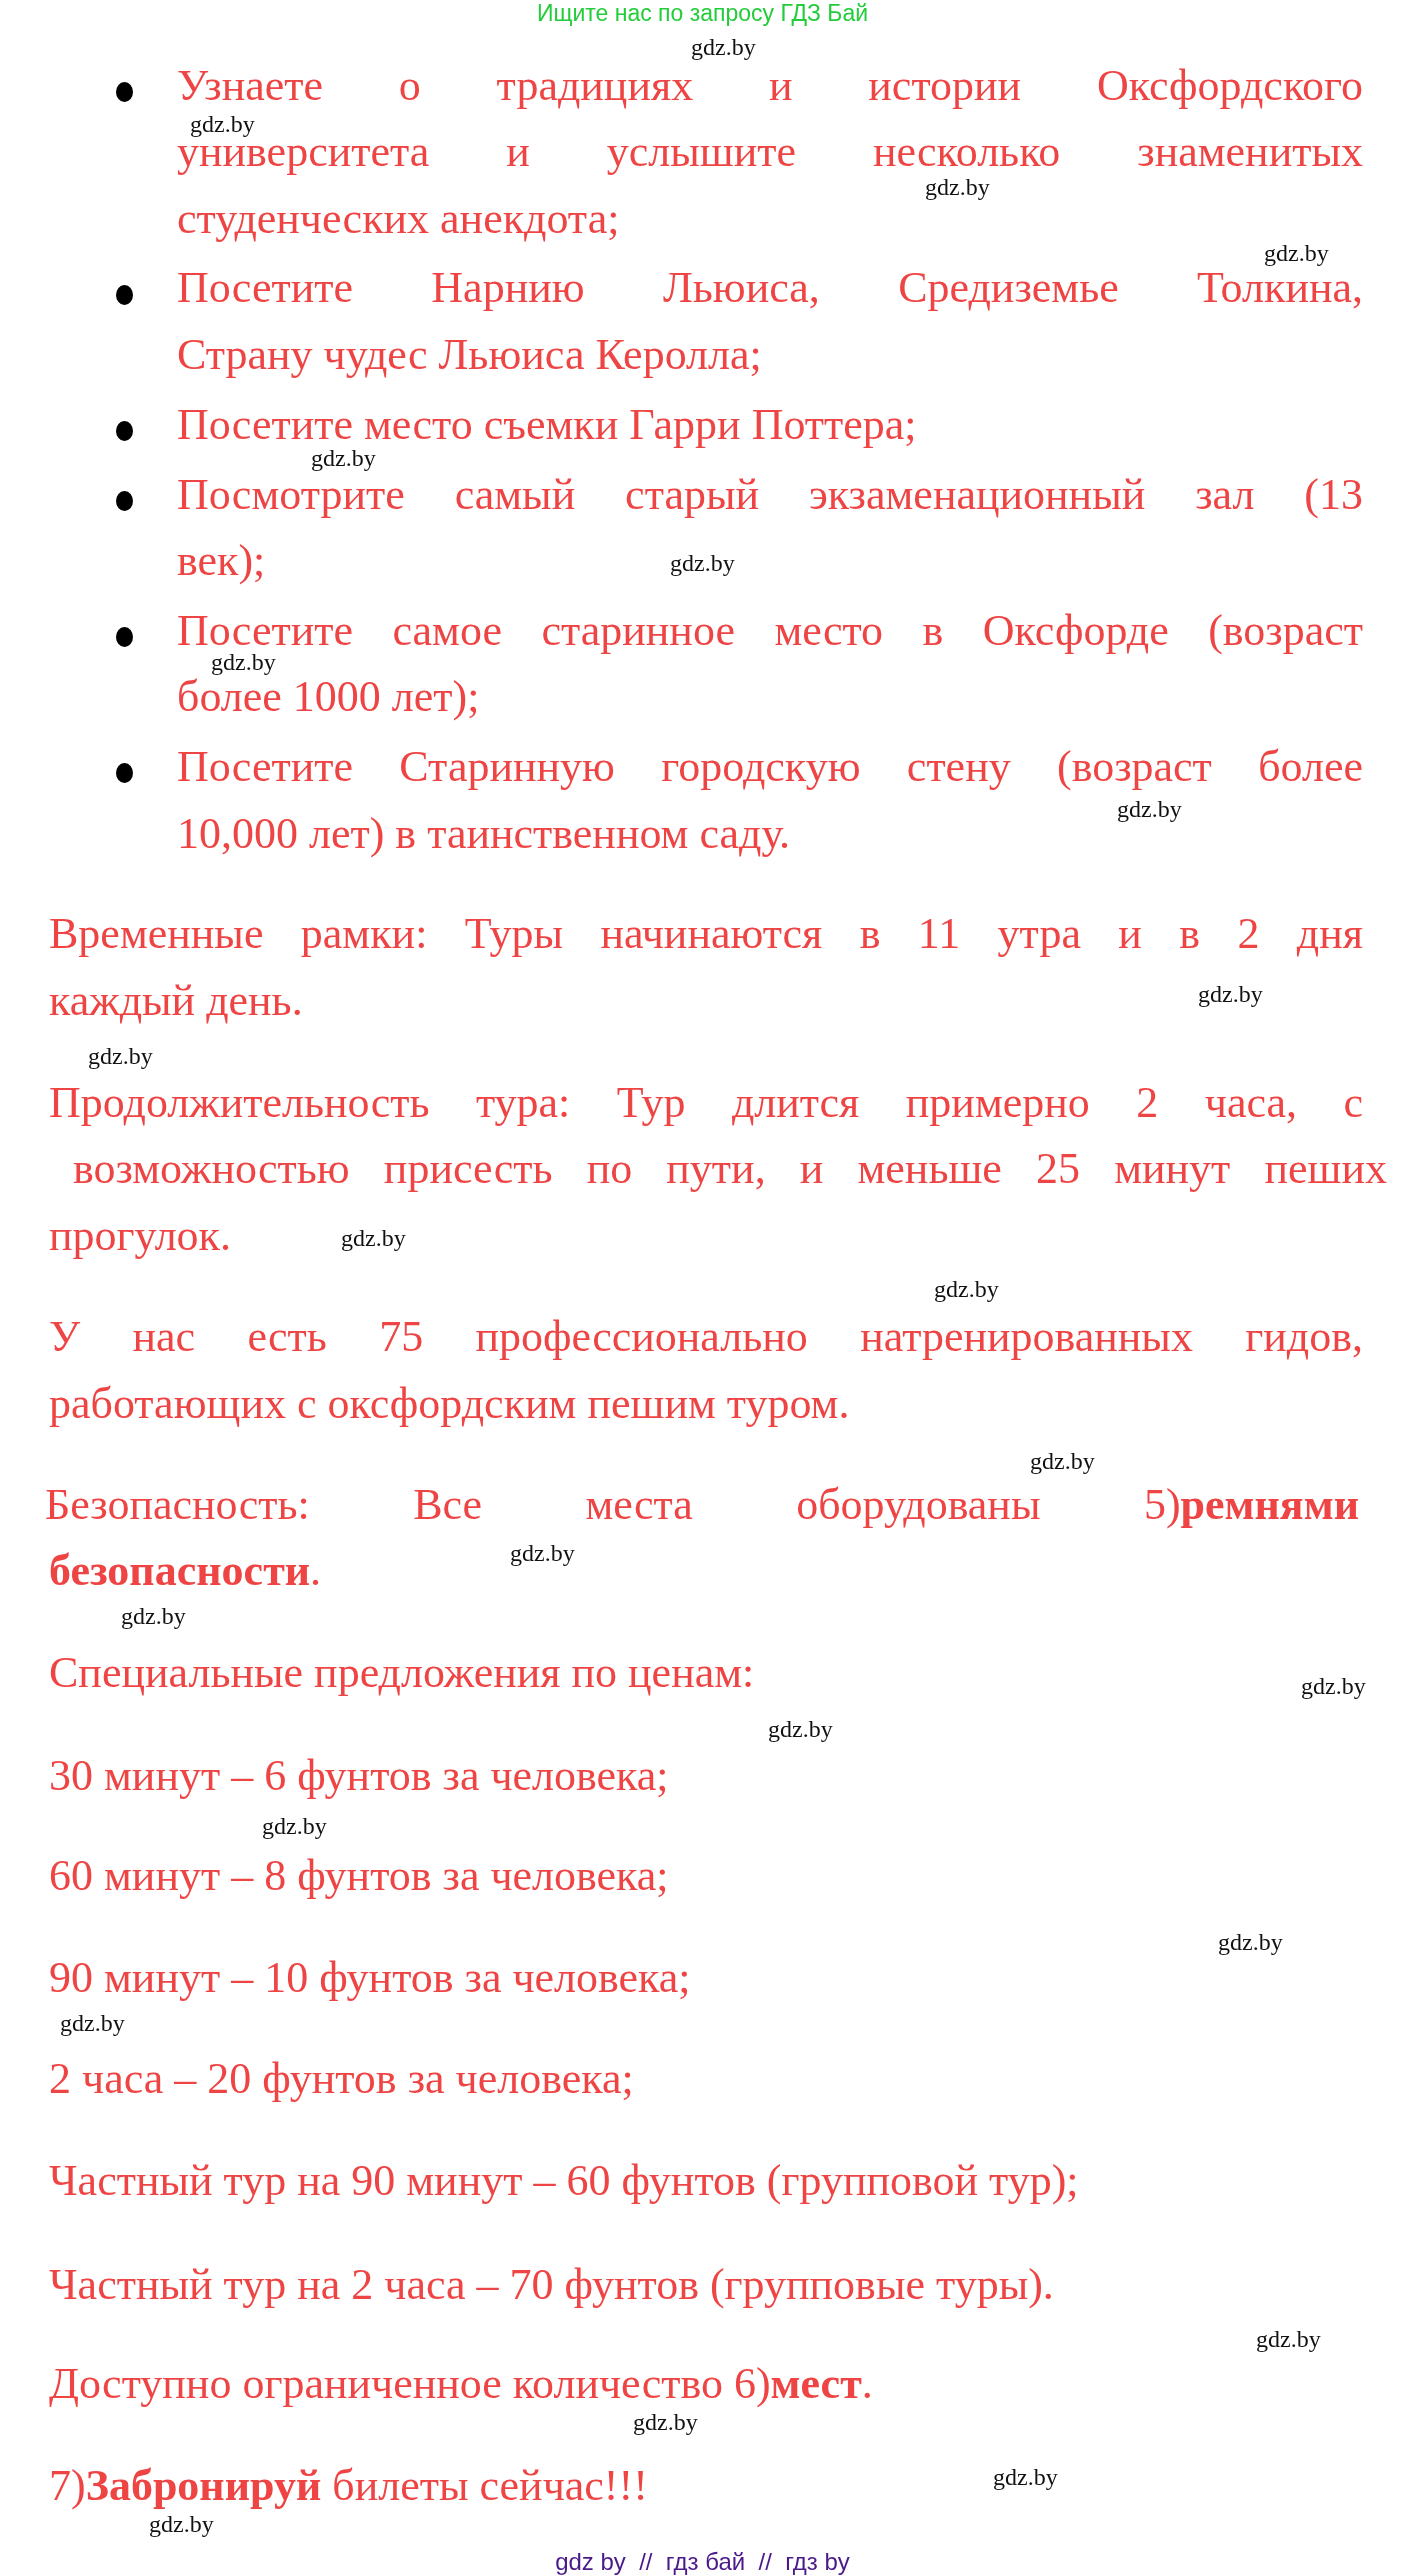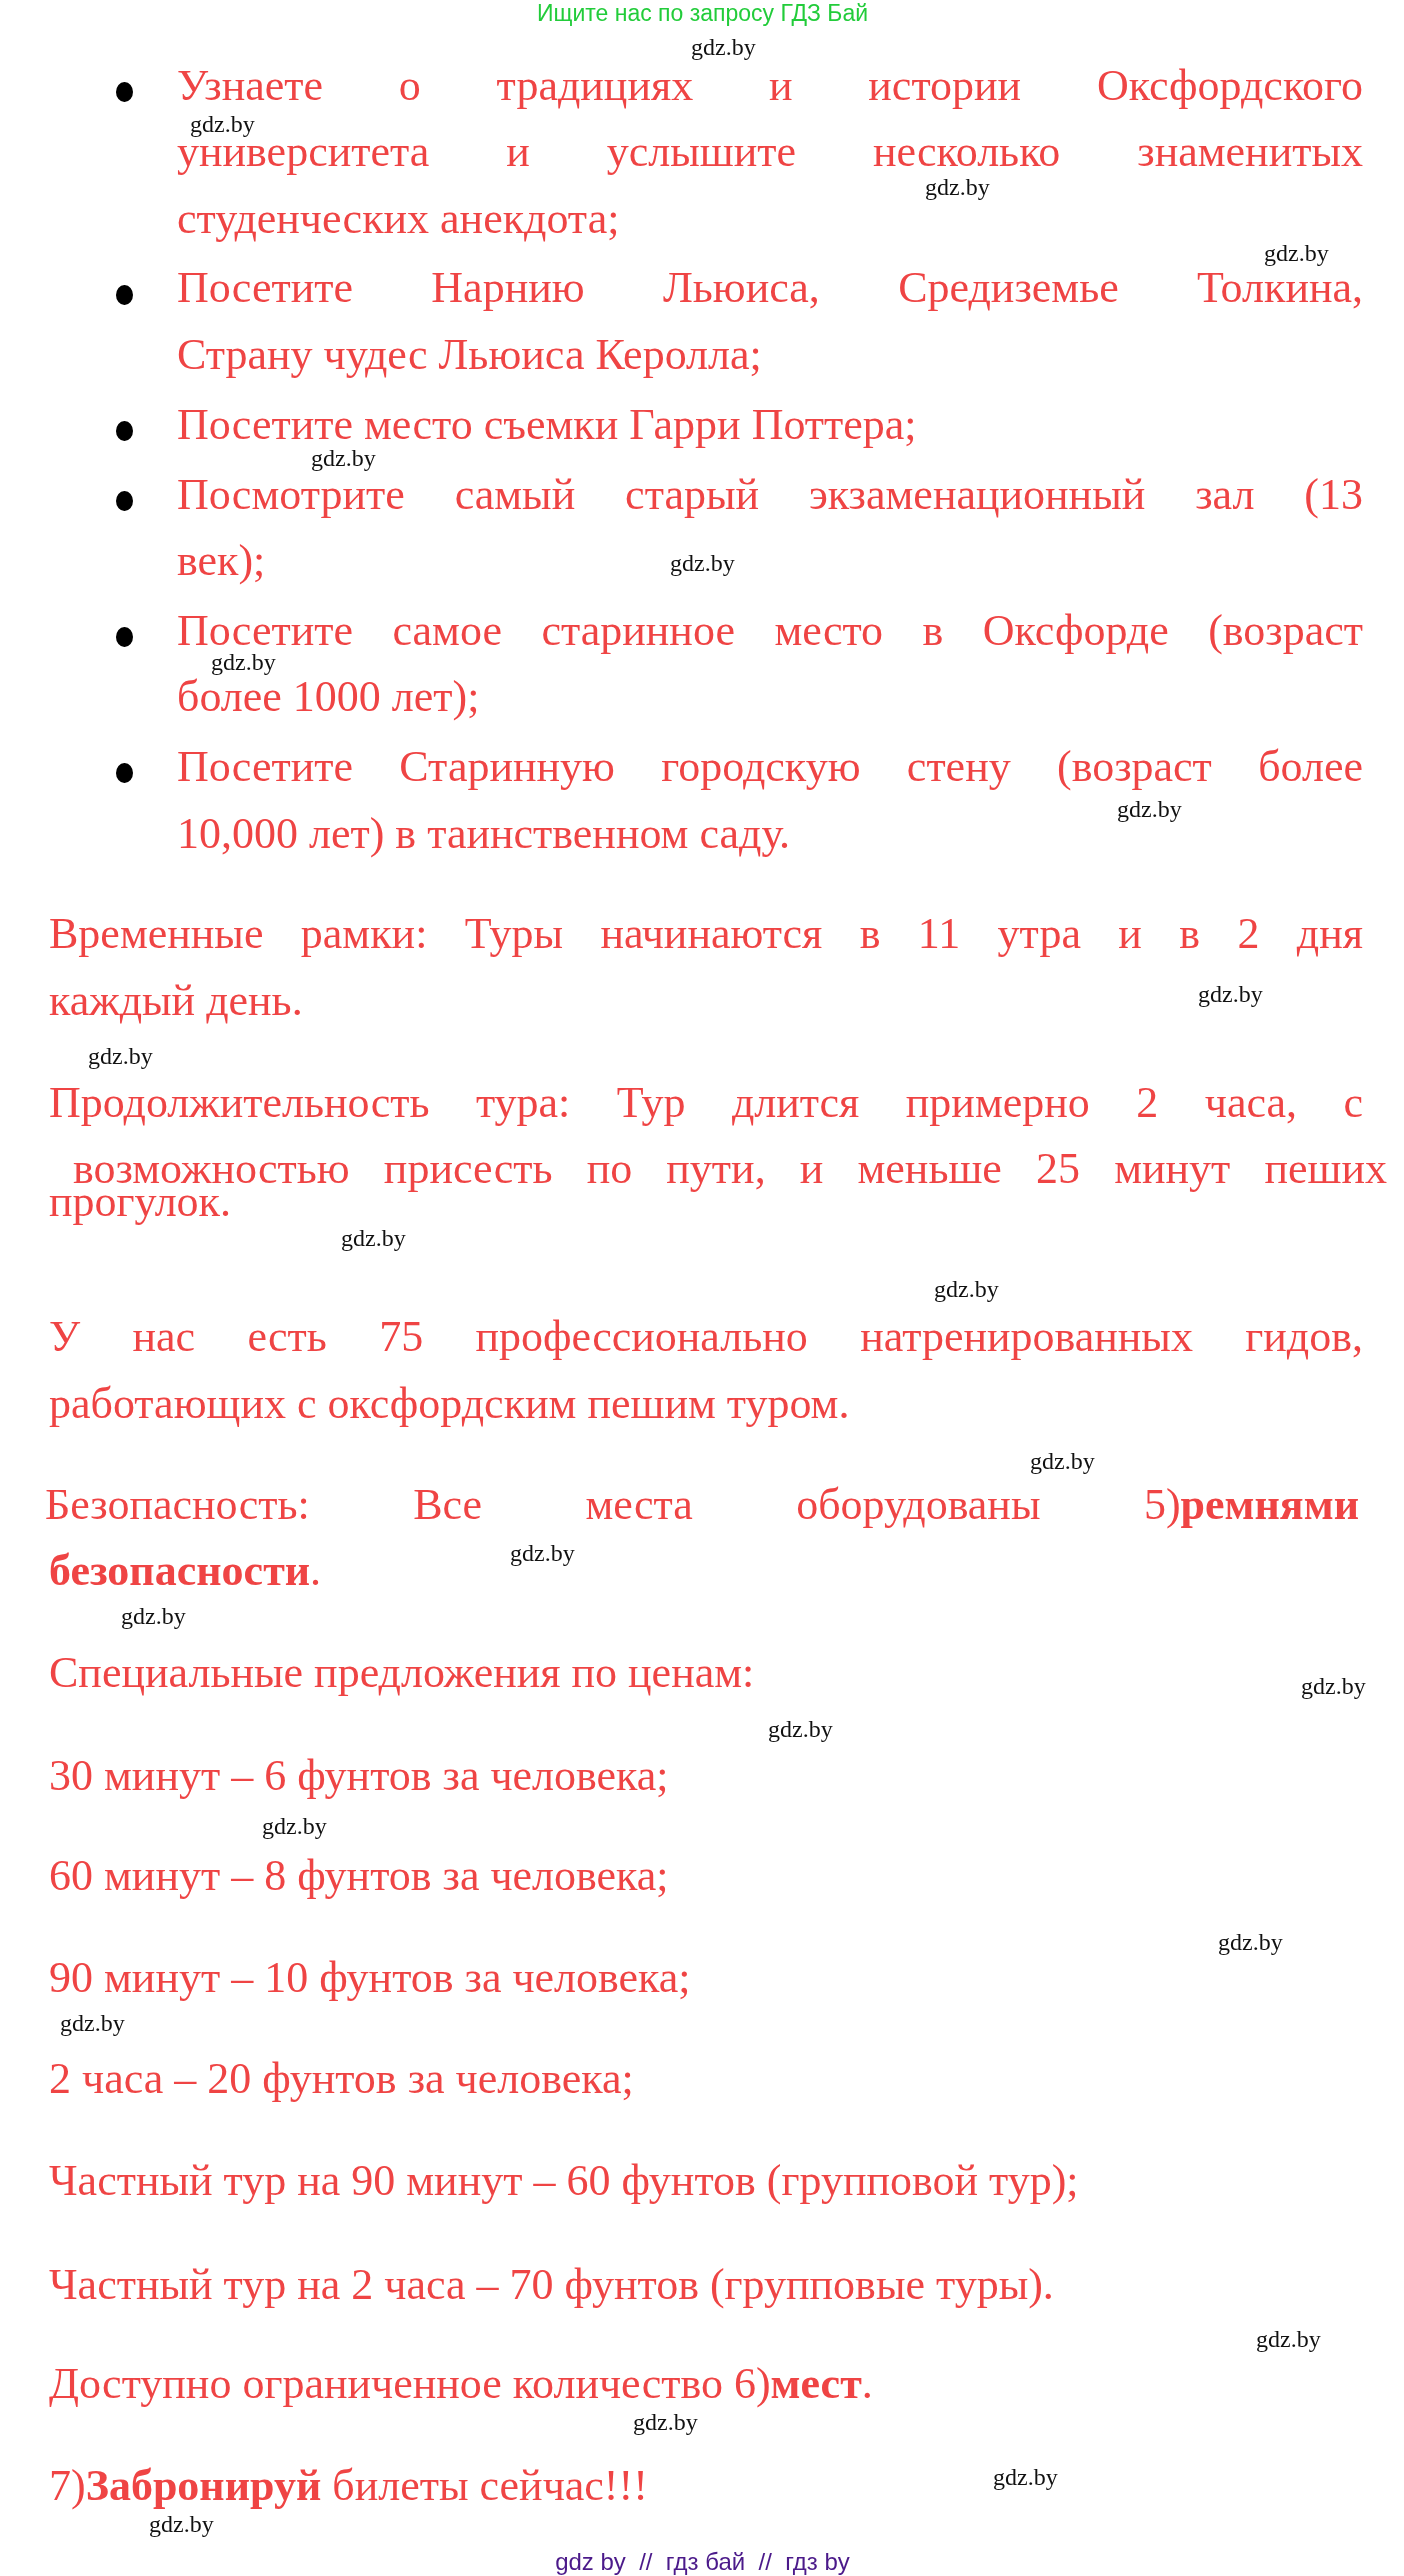--- a/index.html
+++ b/index.html
@@ -42,21 +42,21 @@
 
 <div class="bullet" style="top:763px;"></div>
 <div class="line just" style="left:177px; width:1186px; top:741px;">Посетите Старинную городскую стену (возраст более</div>
 <div class="line" style="left:177px; top:808px;">10,000 лет) в таинственном саду.</div>
 
 <div class="line just" style="left:49px; width:1314px; top:908px;">Временные рамки: Туры начинаются в 11 утра и в 2 дня</div>
 <div class="line" style="left:49px; top:975px;">каждый день.</div>
 
 <div class="line just" style="left:49px; width:1314px; top:1077px;">Продолжительность тура: Тур длится примерно 2 часа, с</div>
 <div class="line just" style="left:49px; width:1314px; top:1143px;margin-left:24px;">возможностью присесть по пути, и меньше 25 минут пеших</div>
-<div class="line" style="left:49px; top:1176px;">прогулок.</div>
+<div class="line" style="left:49px; top:1210px;">прогулок.</div>
 
 <div class="line just" style="left:49px; width:1314px; top:1283px;margin-top:28px;">У нас есть 75 профессионально натренированных гидов,</div>
 <div class="line" style="left:49px; top:1378px;">работающих с оксфордским пешим туром.</div>
 
 <div class="line just" style="left:45px; width:1314px; top:1479px;"><span>Безопасность: Все места оборудованы 5)</span><b>ремнями</b></div>
 <div class="line" style="left:49px; top:1545px;"><b>безопасности</b><span>.</span></div>
 
 <div class="line" style="left:49px; top:1647px;">Специальные предложения по ценам:</div>
 <div class="line" style="left:49px; top:1750px;">30 минут – 6 фунтов за человека;</div>
 <div class="line" style="left:49px; top:1850px;">60 минут – 8 фунтов за человека;</div>

